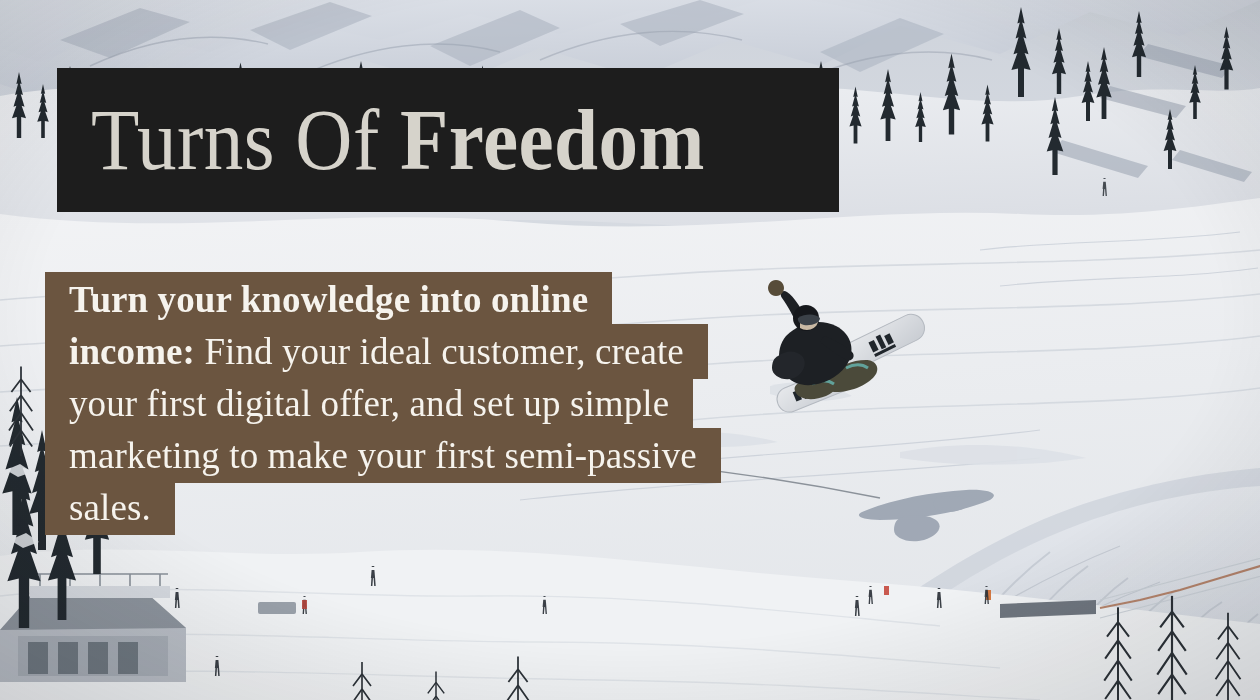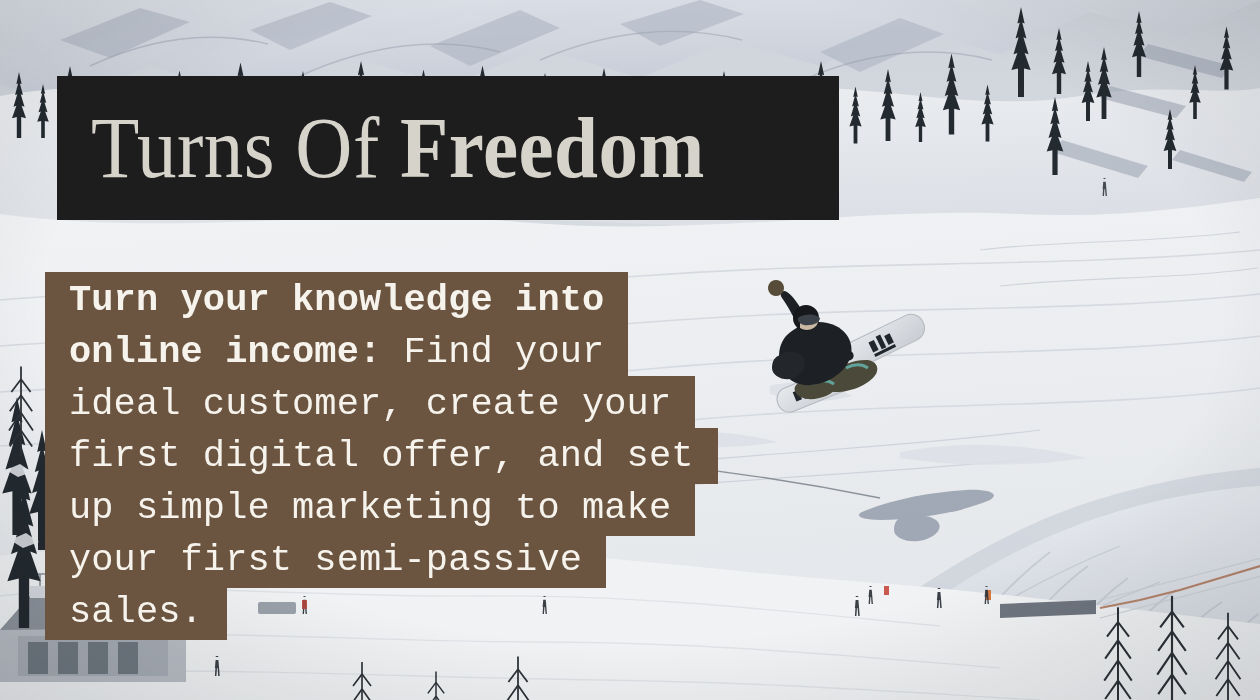--- a/index.html
+++ b/index.html
@@ -30,21 +30,21 @@
     inset: 0;
     width: 1260px;
     height: 700px;
     display: block;
   }
 
   
   .title-block {
     position: absolute;
     left: 57px;
-    top: 76px;
+    top: 68px;
     width: 782px;
     height: 144px;
     background: #1d1d1d;
     display: flex;
     align-items: center;
     box-sizing: border-box;
     padding: 0 34px;
   }
   .title-text {
     font-family: "Liberation Serif", "DejaVu Serif", serif;
@@ -61,21 +61,21 @@
 
   
   .body-block {
     position: absolute;
     left: 57px;
     top: 274px;
     width: 640px;
   }
   .body-text {
     margin: 0;
-    font-family: Liberation Mono, monospace;
+    font-family: Liberation Serif, serif;
     font-size: 37px;
     line-height: 52px;
     color: #f6f3ed;
     letter-spacing: 0.1px;
   }
   .body-text .boxed {
     background: #6b5540;
     box-decoration-break: clone;
     -webkit-box-decoration-break: clone;
     padding: 7px 12px 7px 12px;

